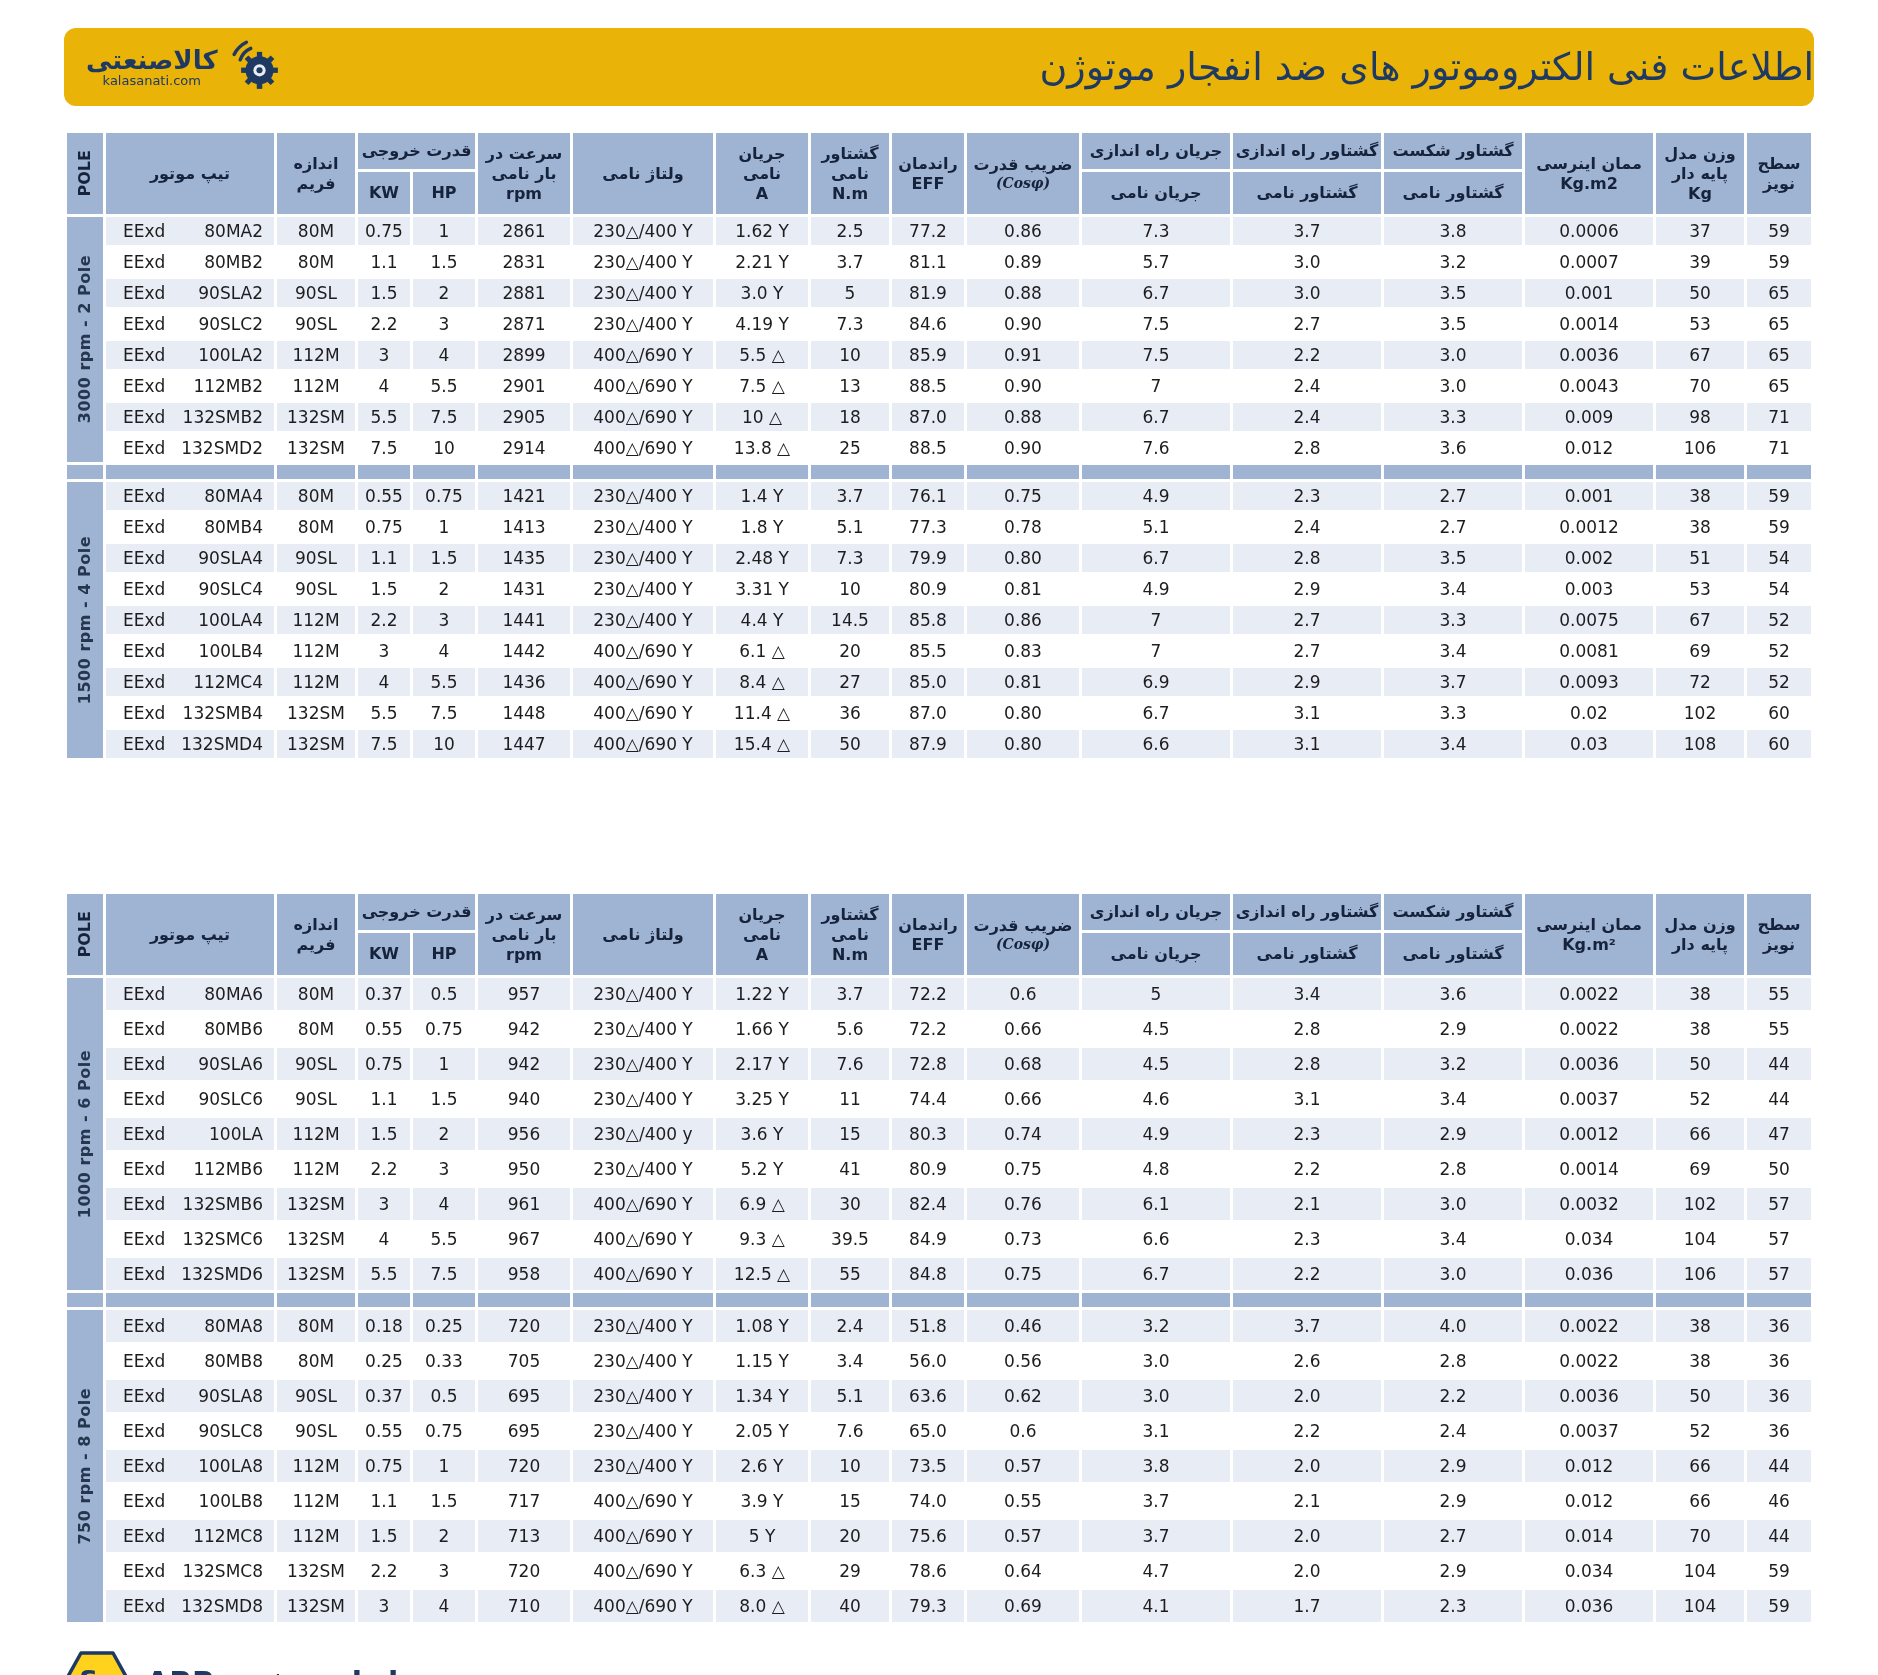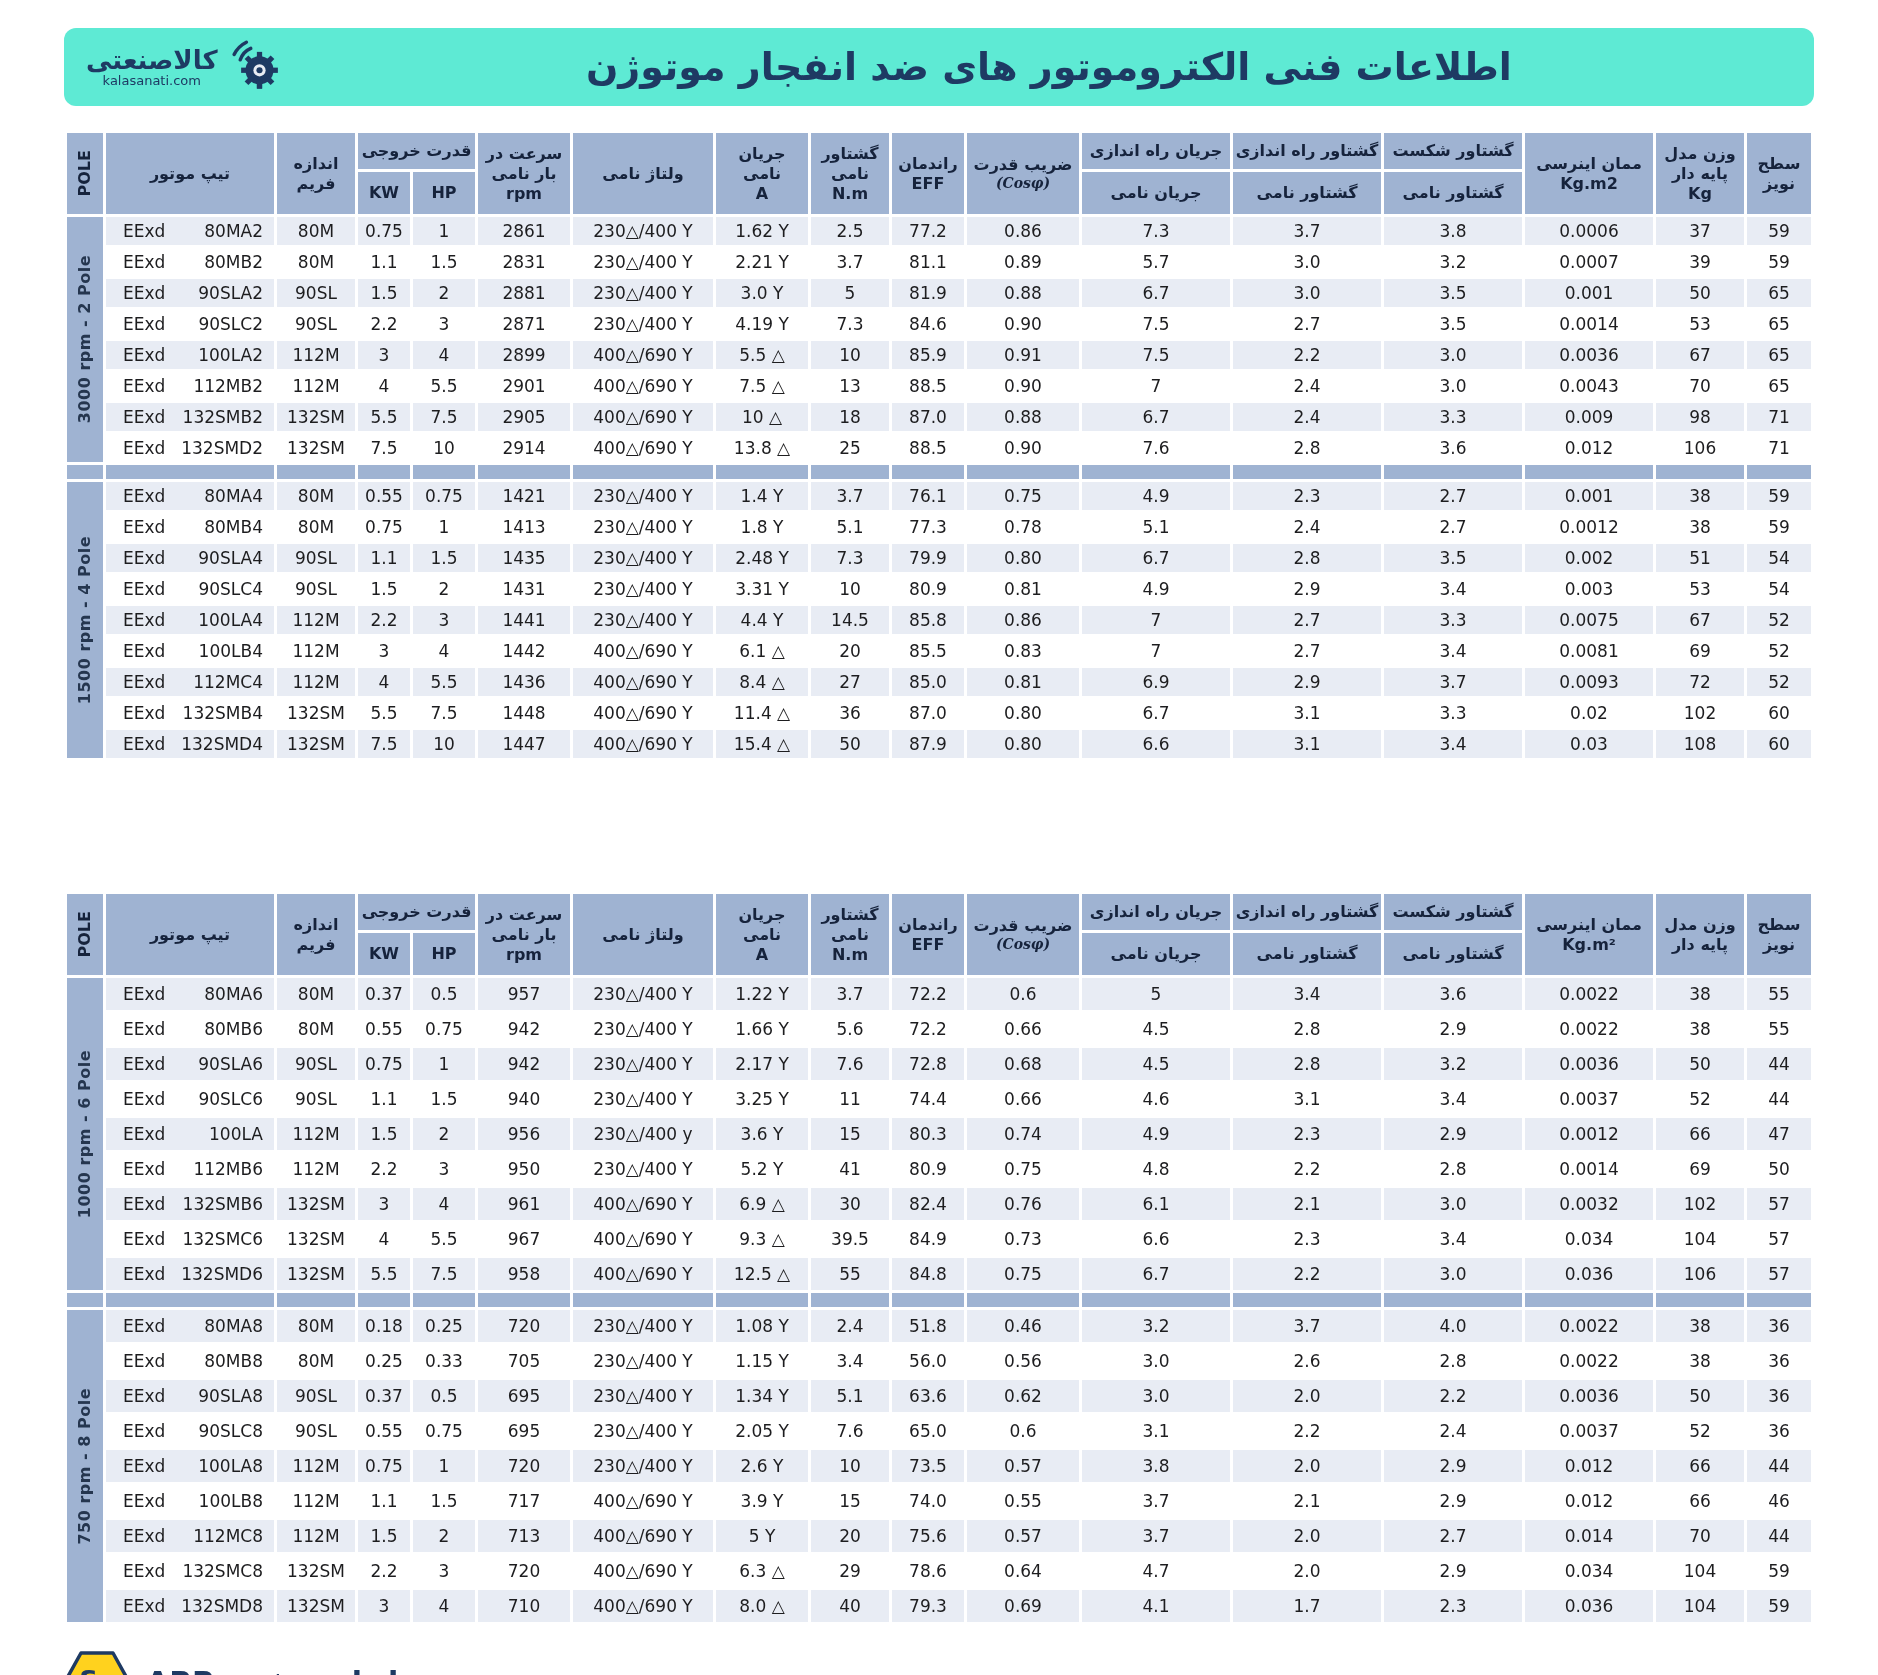--- a/index.html
+++ b/index.html
@@ -3,25 +3,25 @@
 <meta charset="utf-8">
 <style>
   html,body{margin:0;padding:0;}
   body{
     width:1878px;height:1675px;overflow:hidden;background:#ffffff;
     font-family:"DejaVu Sans", sans-serif;color:#202020;
   }
   .content{padding:0 64px;}
   
   .banner{
-    margin-top:28px;height:78px;background:#5eead4;border-radius:12px;
+    margin-top:28px;height:78px;background:#eab308;border-radius:12px;
     display:flex;align-items:center;
   }
   .banner-title{
-    flex:1;text-align:center;font-size:38px;font-weight:bold;color:#1e3a63;
+    flex:1;font-size:38px;font-weight:normal;color:#1e3a63;
     direction:rtl;
   }
   .brand{
     display:flex;align-items:center;gap:10px;padding-left:22px;
   }
   .brand-text{text-align:center;color:#1e3a63;line-height:1.1;}
   .brand-fa{font-size:26px;font-weight:bold;direction:rtl;}
   .brand-domain{font-size:13px;}
   
   table.data-table{

